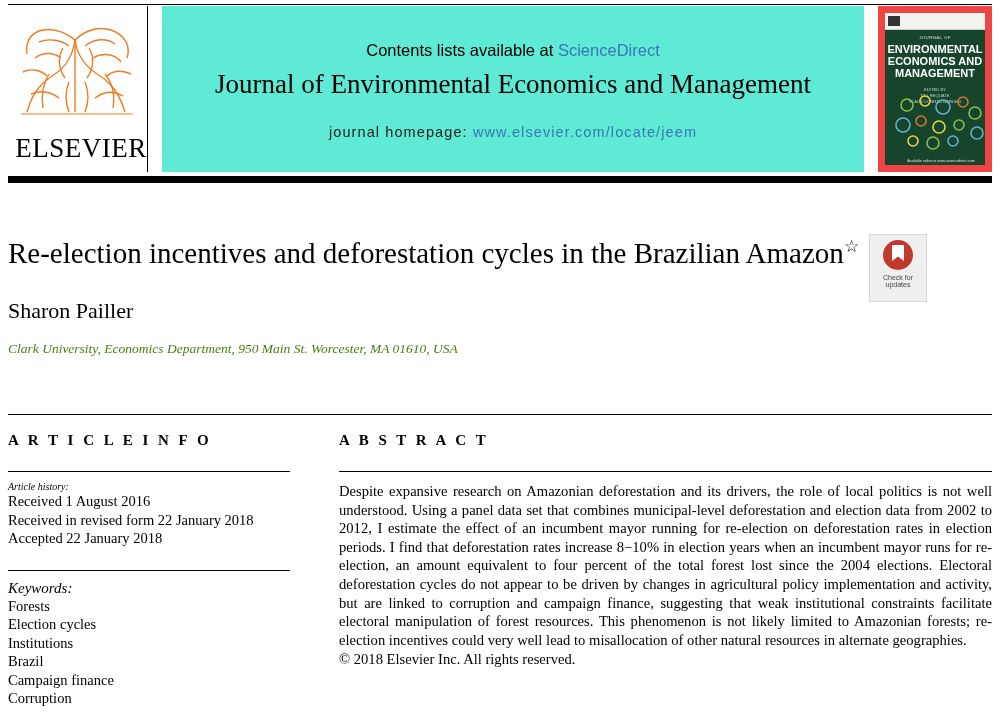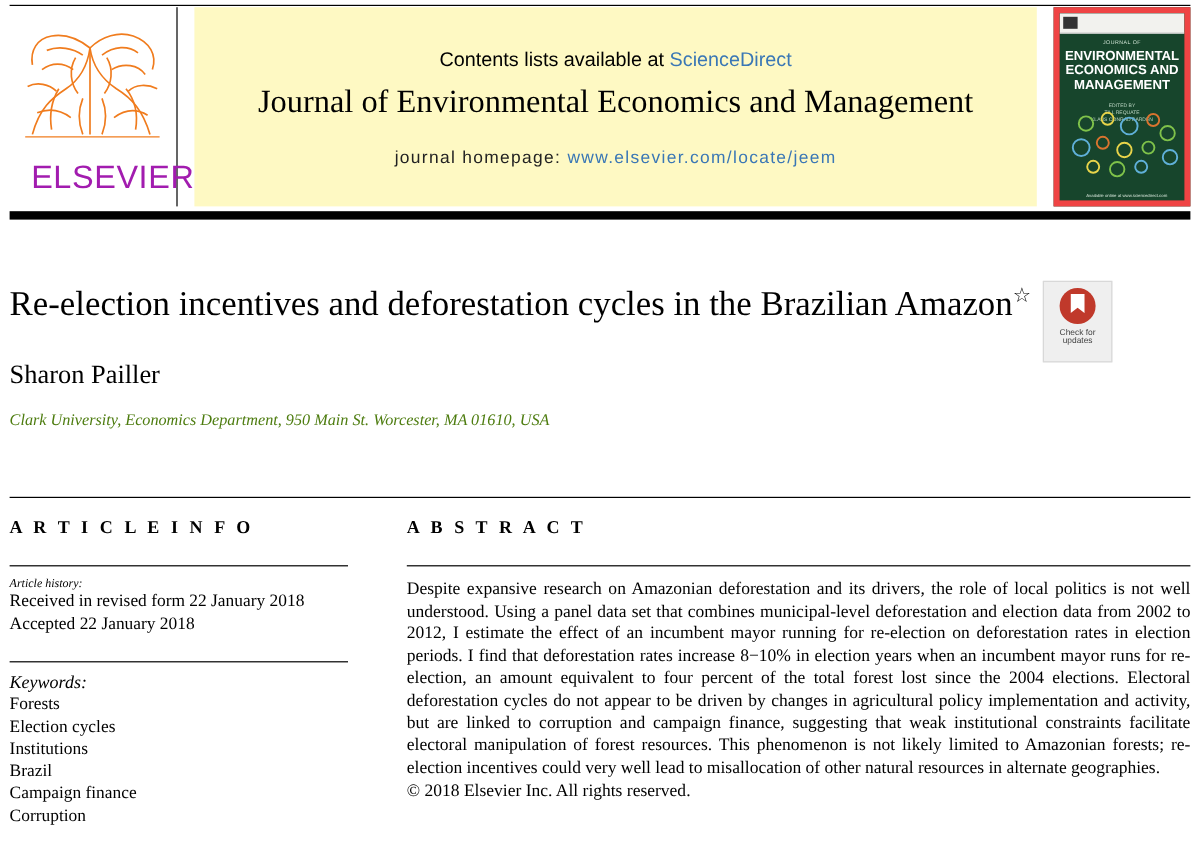--- a/index.html
+++ b/index.html
@@ -46,32 +46,32 @@
     position: relative;
     padding-top: 4px;
   }
   .tree-svg {
     display: block;
     margin: 0 auto;
     margin-top: 2px;
   }
   .elsevier-word {
     position: absolute;
-    left: 17px;
+    left: 4px;
     bottom: 8px;
     width: 138px;
     text-align: center;
-    font-family: Liberation Sans, sans-serif;
+    font-family: Liberation Serif, serif;
     font-size: 27px;
     letter-spacing: 0.5px;
-    color: #a21caf;
+    color: #000000;
   }
   .center-block {
     flex: 1 1 auto;
-    background: #fef9c3;
+    background: #5eead4;
     margin-left: 14px;
     margin-right: 14px;
     display: flex;
     flex-direction: column;
     justify-content: center;
     align-items: center;
     text-align: center;
     padding: 6px 0 4px 0;
     box-sizing: border-box;
   }
@@ -96,21 +96,21 @@
     font-size: 14.5px;
     letter-spacing: 1.1px;
     color: #222;
   }
   .homepage-line .url {
     color: #3a77b5;
   }
   .cover-block {
     width: 114px;
     flex: 0 0 114px;
-    border: 5px solid #ef4444;
+    border: 7px solid #ef4444;
     box-sizing: border-box;
     background: #17452c;
     position: relative;
     overflow: hidden;
   }
   .cover-top {
     height: 16px;
     background: #f2f2ee;
     border-bottom: 1px solid #cfcfcf;
     display: flex;
@@ -413,20 +413,21 @@
     <div class="crossmark-t1">Check for</div>
     <div class="crossmark-t2">updates</div>
   </div>
 
   <div class="rule-main"></div>
 
   <div class="col-left">
     <div class="sec-head">A R T I C L E   I N F O</div>
     <div class="hr-thin"></div>
     <div class="hist-title">Article history:</div>
+    <div class="hist-line">Received 1 August 2016</div>
     <div class="hist-line">Received in revised form 22 January 2018</div>
     <div class="hist-line">Accepted 22 January 2018</div>
     <div class="hr-thin"></div>
     <div class="kw-title">Keywords:</div>
     <div class="kw-line">Forests</div>
     <div class="kw-line">Election cycles</div>
     <div class="kw-line">Institutions</div>
     <div class="kw-line">Brazil</div>
     <div class="kw-line">Campaign finance</div>
     <div class="kw-line">Corruption</div>

